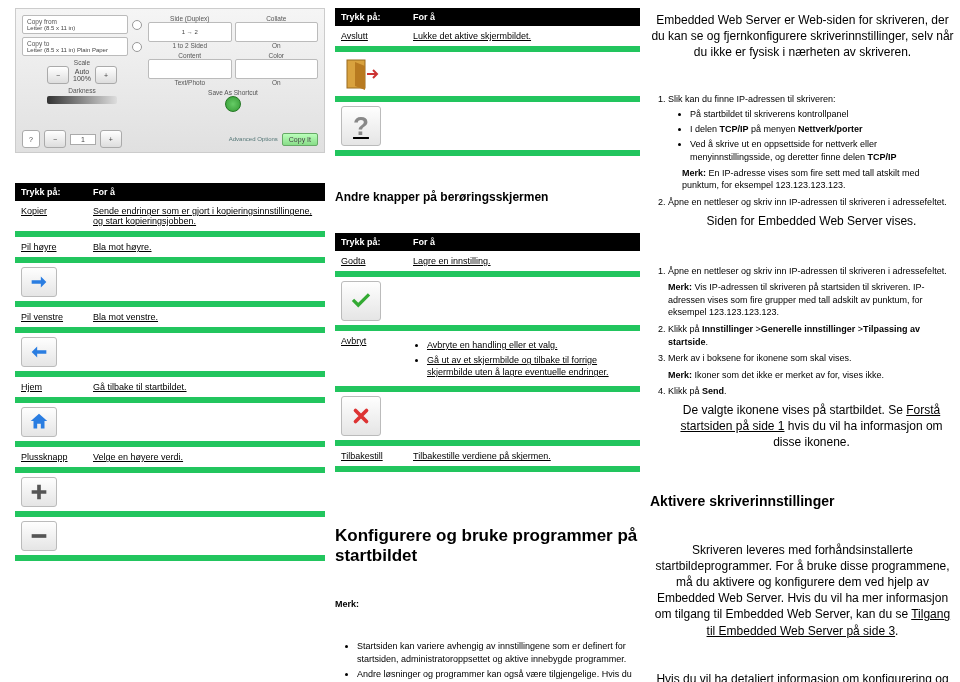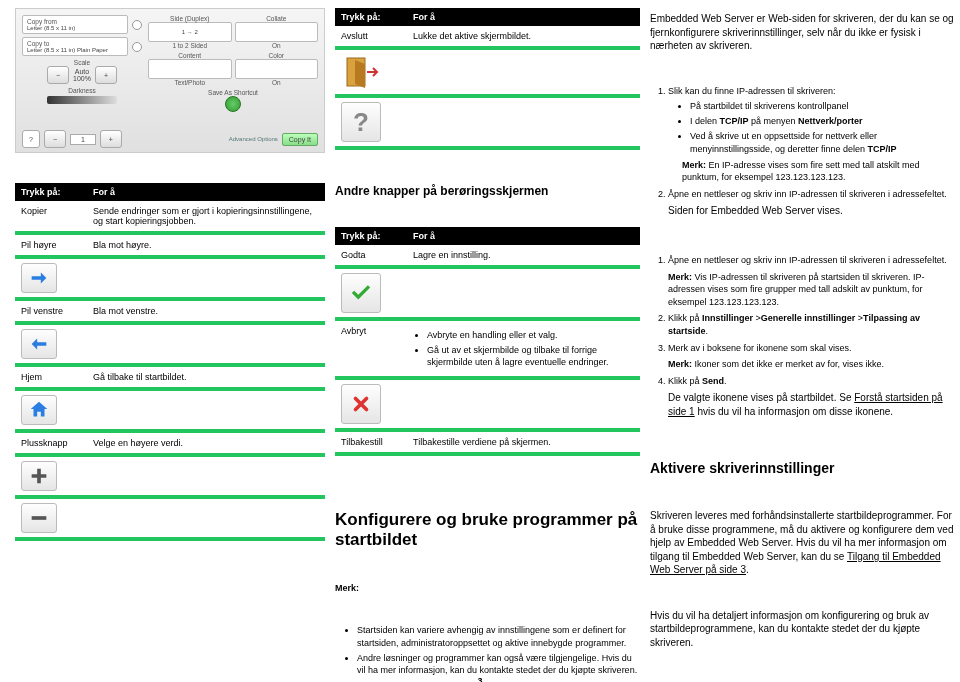--- a/index.html
+++ b/index.html
@@ -40,37 +40,37 @@
   .pp-slider { height: 8px; background: linear-gradient(90deg,#333,#ddd); border-radius:2px; width: 70px;}
   .pp-green { background: radial-gradient(#6c6,#393); width:16px;height:16px;border-radius:50%;border:1px solid #272;}
   .pp-bottom { position:absolute; bottom:4px; left:6px; right:6px; display:flex; gap:4px; align-items:center;}
   .pp-q { width:18px;height:18px;border:1px solid #aaa;border-radius:3px;background:#fff;display:flex;align-items:center;justify-content:center;}
   .pp-copy { background:linear-gradient(#bfb,#8d8);border:1px solid #6a6;border-radius:2px;padding:2px 6px;font-size:7px;}
   .pp-label { font-size:6.5px; color:#555; text-align:center;}
 
   
   table.btntab { width: 100%; border-collapse: collapse; font-size: 9px; }
   table.btntab th { background:#000; color:#fff; text-align:left; padding:4px 6px; font-weight:bold; font-size:9px;}
-  table.btntab td { padding: 5px 6px; vertical-align: top; border-bottom: 4px solid #22c55e; }
+  table.btntab td { padding: 5px 6px; vertical-align: top; border-bottom: 6px solid #22c55e; text-decoration: underline; }
   table.btntab td:first-child { width: 72px; font-weight:normal;}
   table.btntab tr.icon-row td { padding-top:2px; padding-bottom:2px;}
   .icon-cell {
     width:36px; height:30px;
     border:1px solid #bbb; border-radius:3px;
     background: linear-gradient(#fefefe,#e5e5e5);
     display:flex; align-items:center; justify-content:center;
     margin: 2px 0;
   }
   .icon-cell svg { width: 22px; height: 22px; }
   .icon-exit { width:40px;height:40px; border:none; background:none;}
   .icon-exit svg { width:40px;height:40px;}
 
   h2.sec-h { font-size: 14px; font-weight: bold; margin: 10px 0 5px 0; }
   h3.sub-h { font-size: 12px; font-weight: bold; margin: 10px 0 5px 0; }
-  p.body { font-size: 10px; line-height: 1.35; margin: 4px 0;}
+  p.body { font-size: 12px; line-height: 1.35; margin: 4px 0; text-align: center;}
   .note { font-size:9px; margin:4px 0;}
   ol { margin: 4px 0 4px 18px; font-size:9px; line-height:1.4;}
   ol li { margin-bottom: 4px;}
   ul.bullets { list-style: disc; margin: 3px 0 3px 22px; font-size:9px; line-height:1.35;}
   ul.bullets li { margin-bottom: 3px;}
   .sub-indent { margin-left: 14px; }
   .merk-label { font-weight:bold;}
   .pagenum { position:absolute; bottom:4px; left:0; right:0; text-align:center; font-size:9px; font-weight:bold;}
   .link { text-decoration: underline; }
 </style>

